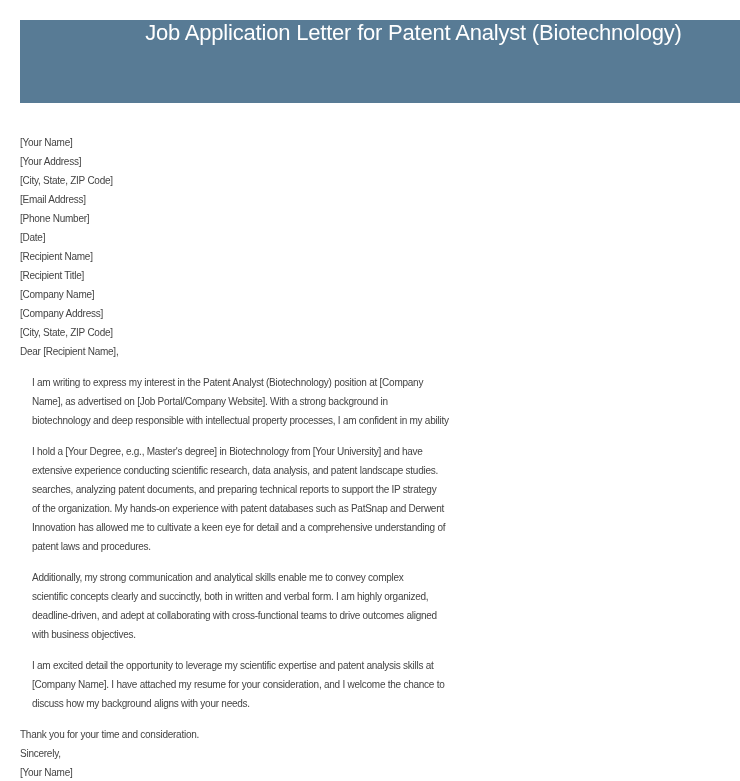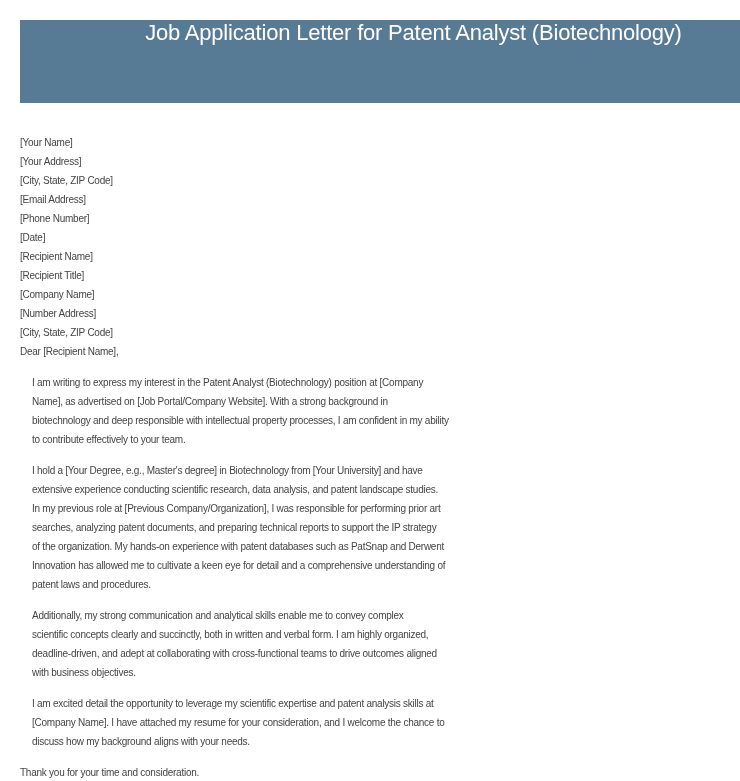--- a/index.html
+++ b/index.html
@@ -33,35 +33,33 @@
     <span class="line">[Your Address]</span>
     <span class="line">[City, State, ZIP Code]</span>
     <span class="line">[Email Address]</span>
     <span class="line">[Phone Number]</span>
     <span class="line">[Date]</span>
   </div>
   <div>
     <span class="line">[Recipient Name]</span>
     <span class="line">[Recipient Title]</span>
     <span class="line">[Company Name]</span>
-    <span class="line">[Number Address]</span>
+    <span class="line">[Company Address]</span>
     <span class="line">[City, State, ZIP Code]</span>
   </div>
   <span class="line">Dear [Recipient Name],</span>
 
   <p>
     <span class="line">I am writing to express my interest in the Patent Analyst (Biotechnology) position at [Company</span>
     <span class="line">Name], as advertised on [Job Portal/Company Website]. With a strong background in</span>
     <span class="line">biotechnology and deep responsible with intellectual property processes, I am confident in my ability</span>
-    <span class="line">to contribute effectively to your team.</span>
   </p>
   <p>
     <span class="line">I hold a [Your Degree, e.g., Master's degree] in Biotechnology from [Your University] and have</span>
     <span class="line">extensive experience conducting scientific research, data analysis, and patent landscape studies.</span>
-    <span class="line">In my previous role at [Previous Company/Organization], I was responsible for performing prior art</span>
     <span class="line">searches, analyzing patent documents, and preparing technical reports to support the IP strategy</span>
     <span class="line">of the organization. My hands-on experience with patent databases such as PatSnap and Derwent</span>
     <span class="line">Innovation has allowed me to cultivate a keen eye for detail and a comprehensive understanding of</span>
     <span class="line">patent laws and procedures.</span>
   </p>
   <p>
     <span class="line">Additionally, my strong communication and analytical skills enable me to convey complex</span>
     <span class="line">scientific concepts clearly and succinctly, both in written and verbal form. I am highly organized,</span>
     <span class="line">deadline-driven, and adept at collaborating with cross-functional teams to drive outcomes aligned</span>
     <span class="line">with business objectives.</span>

